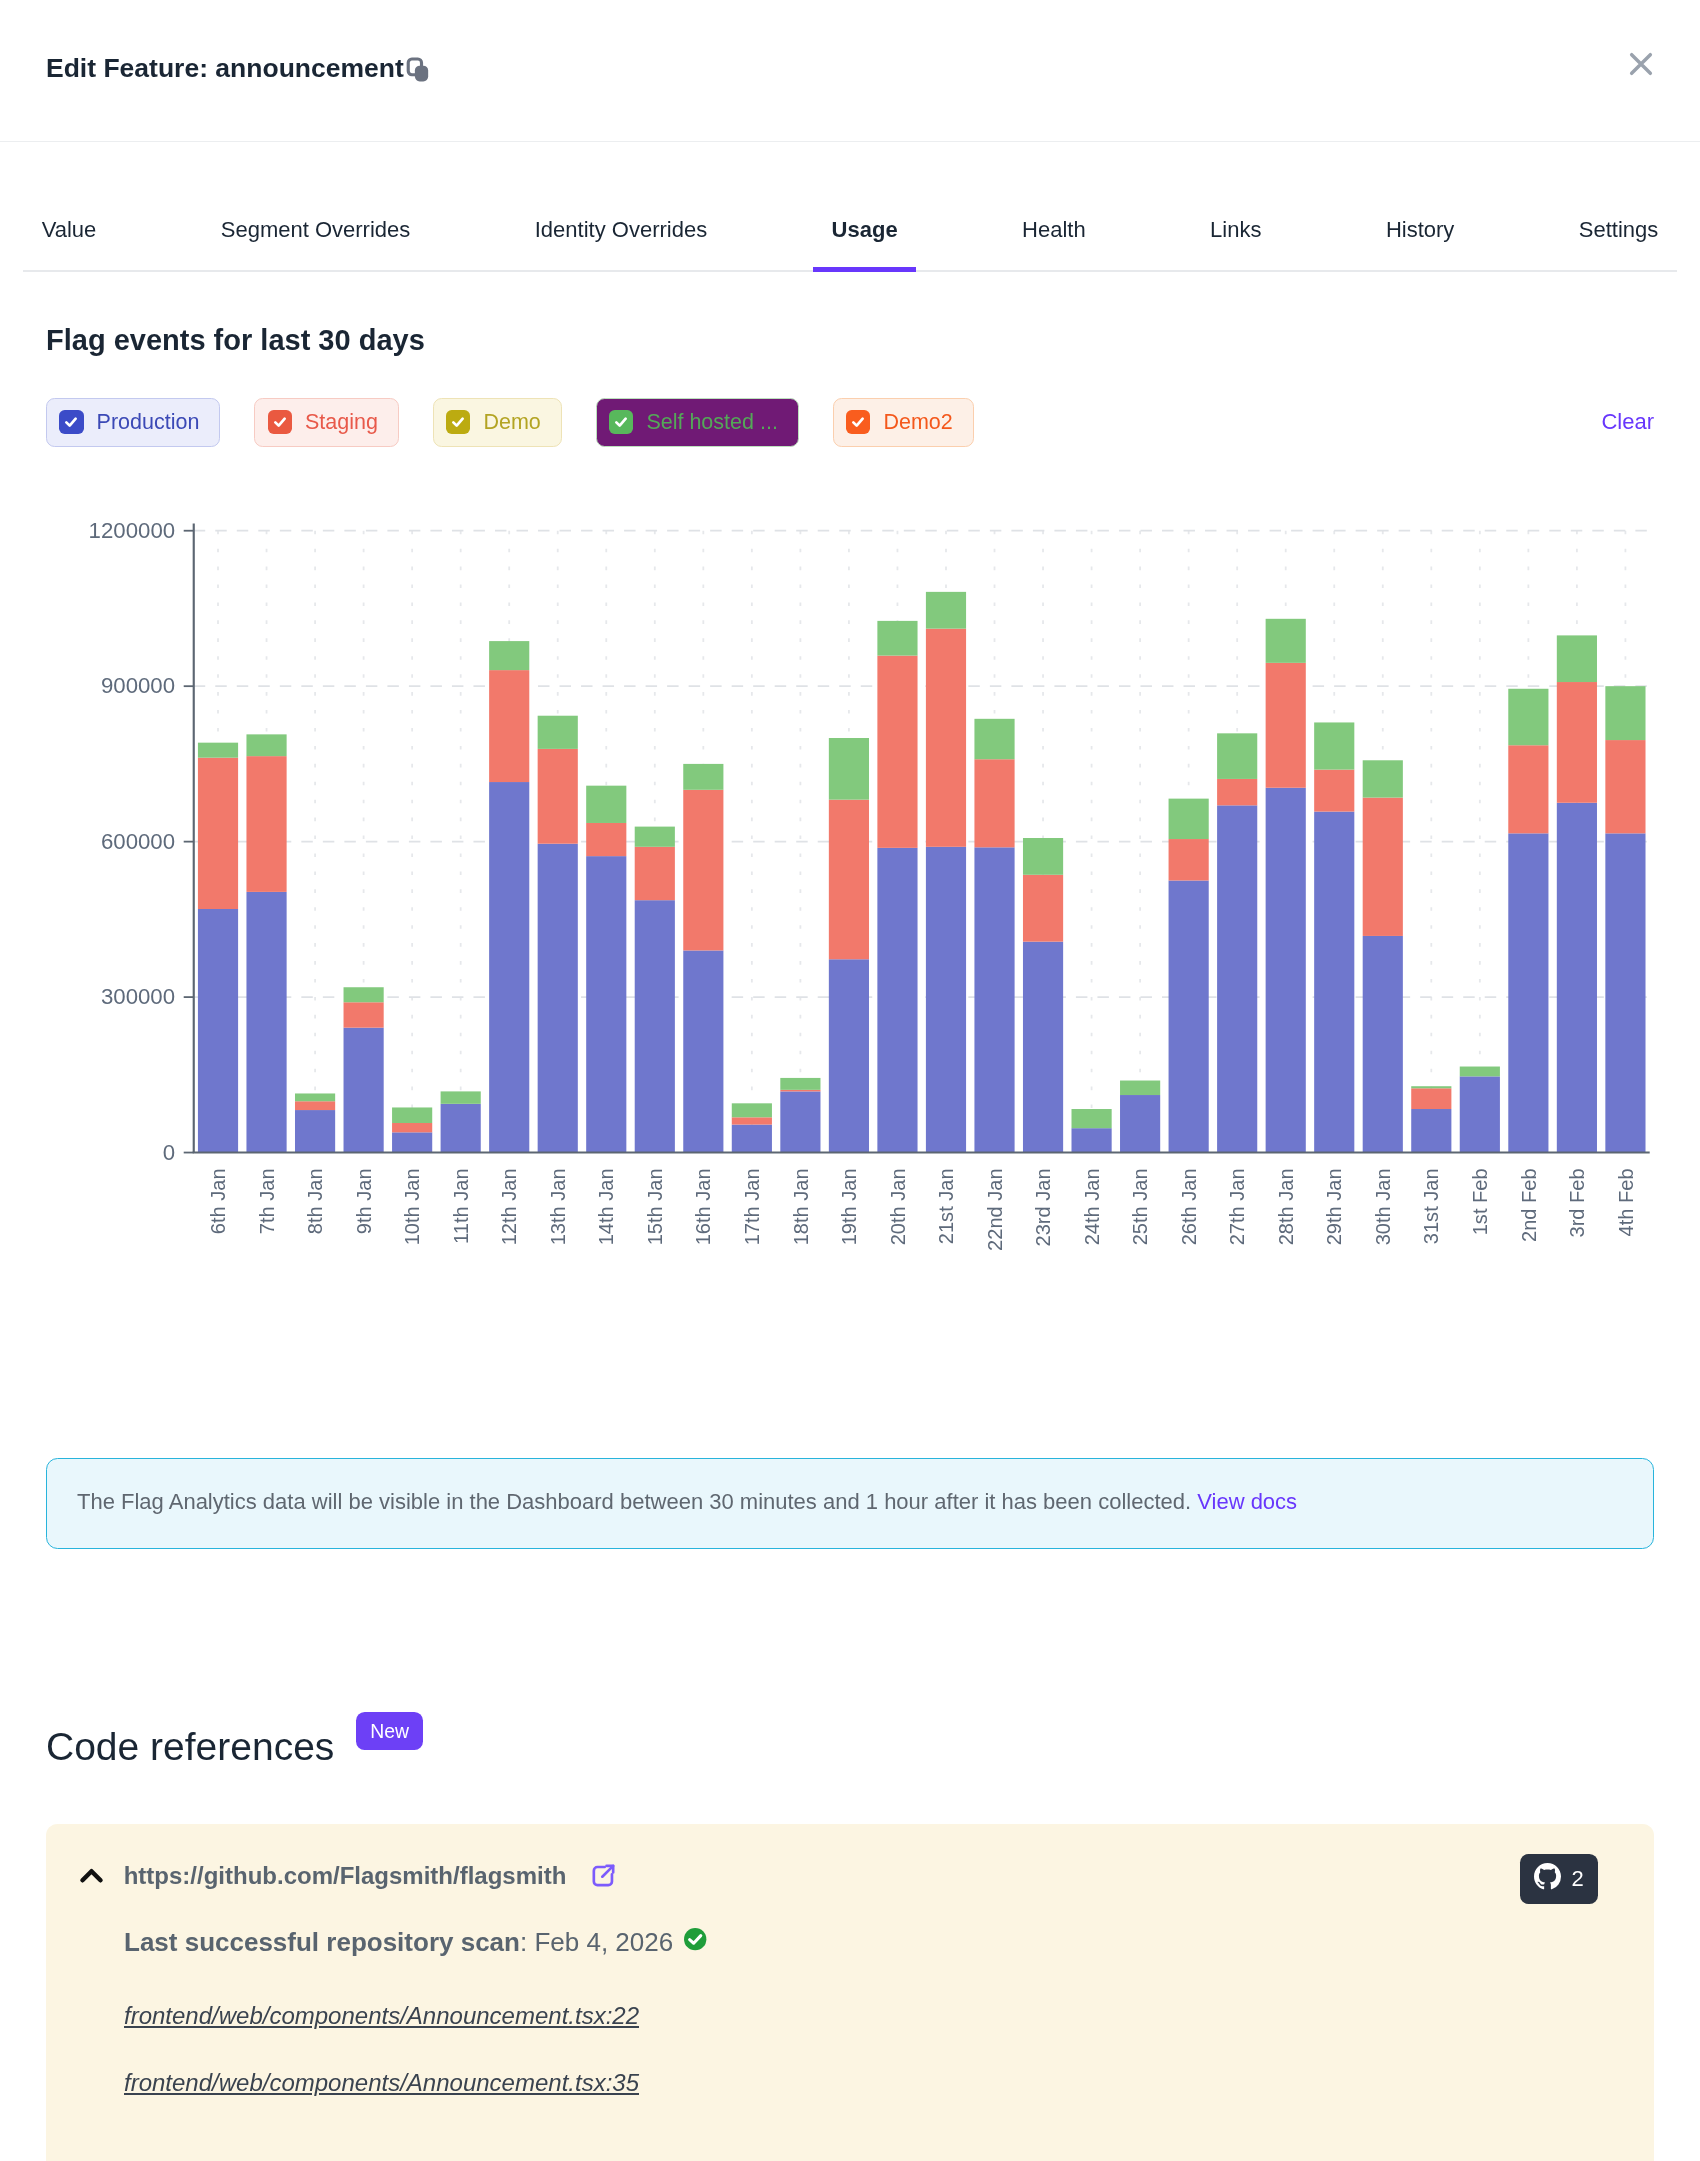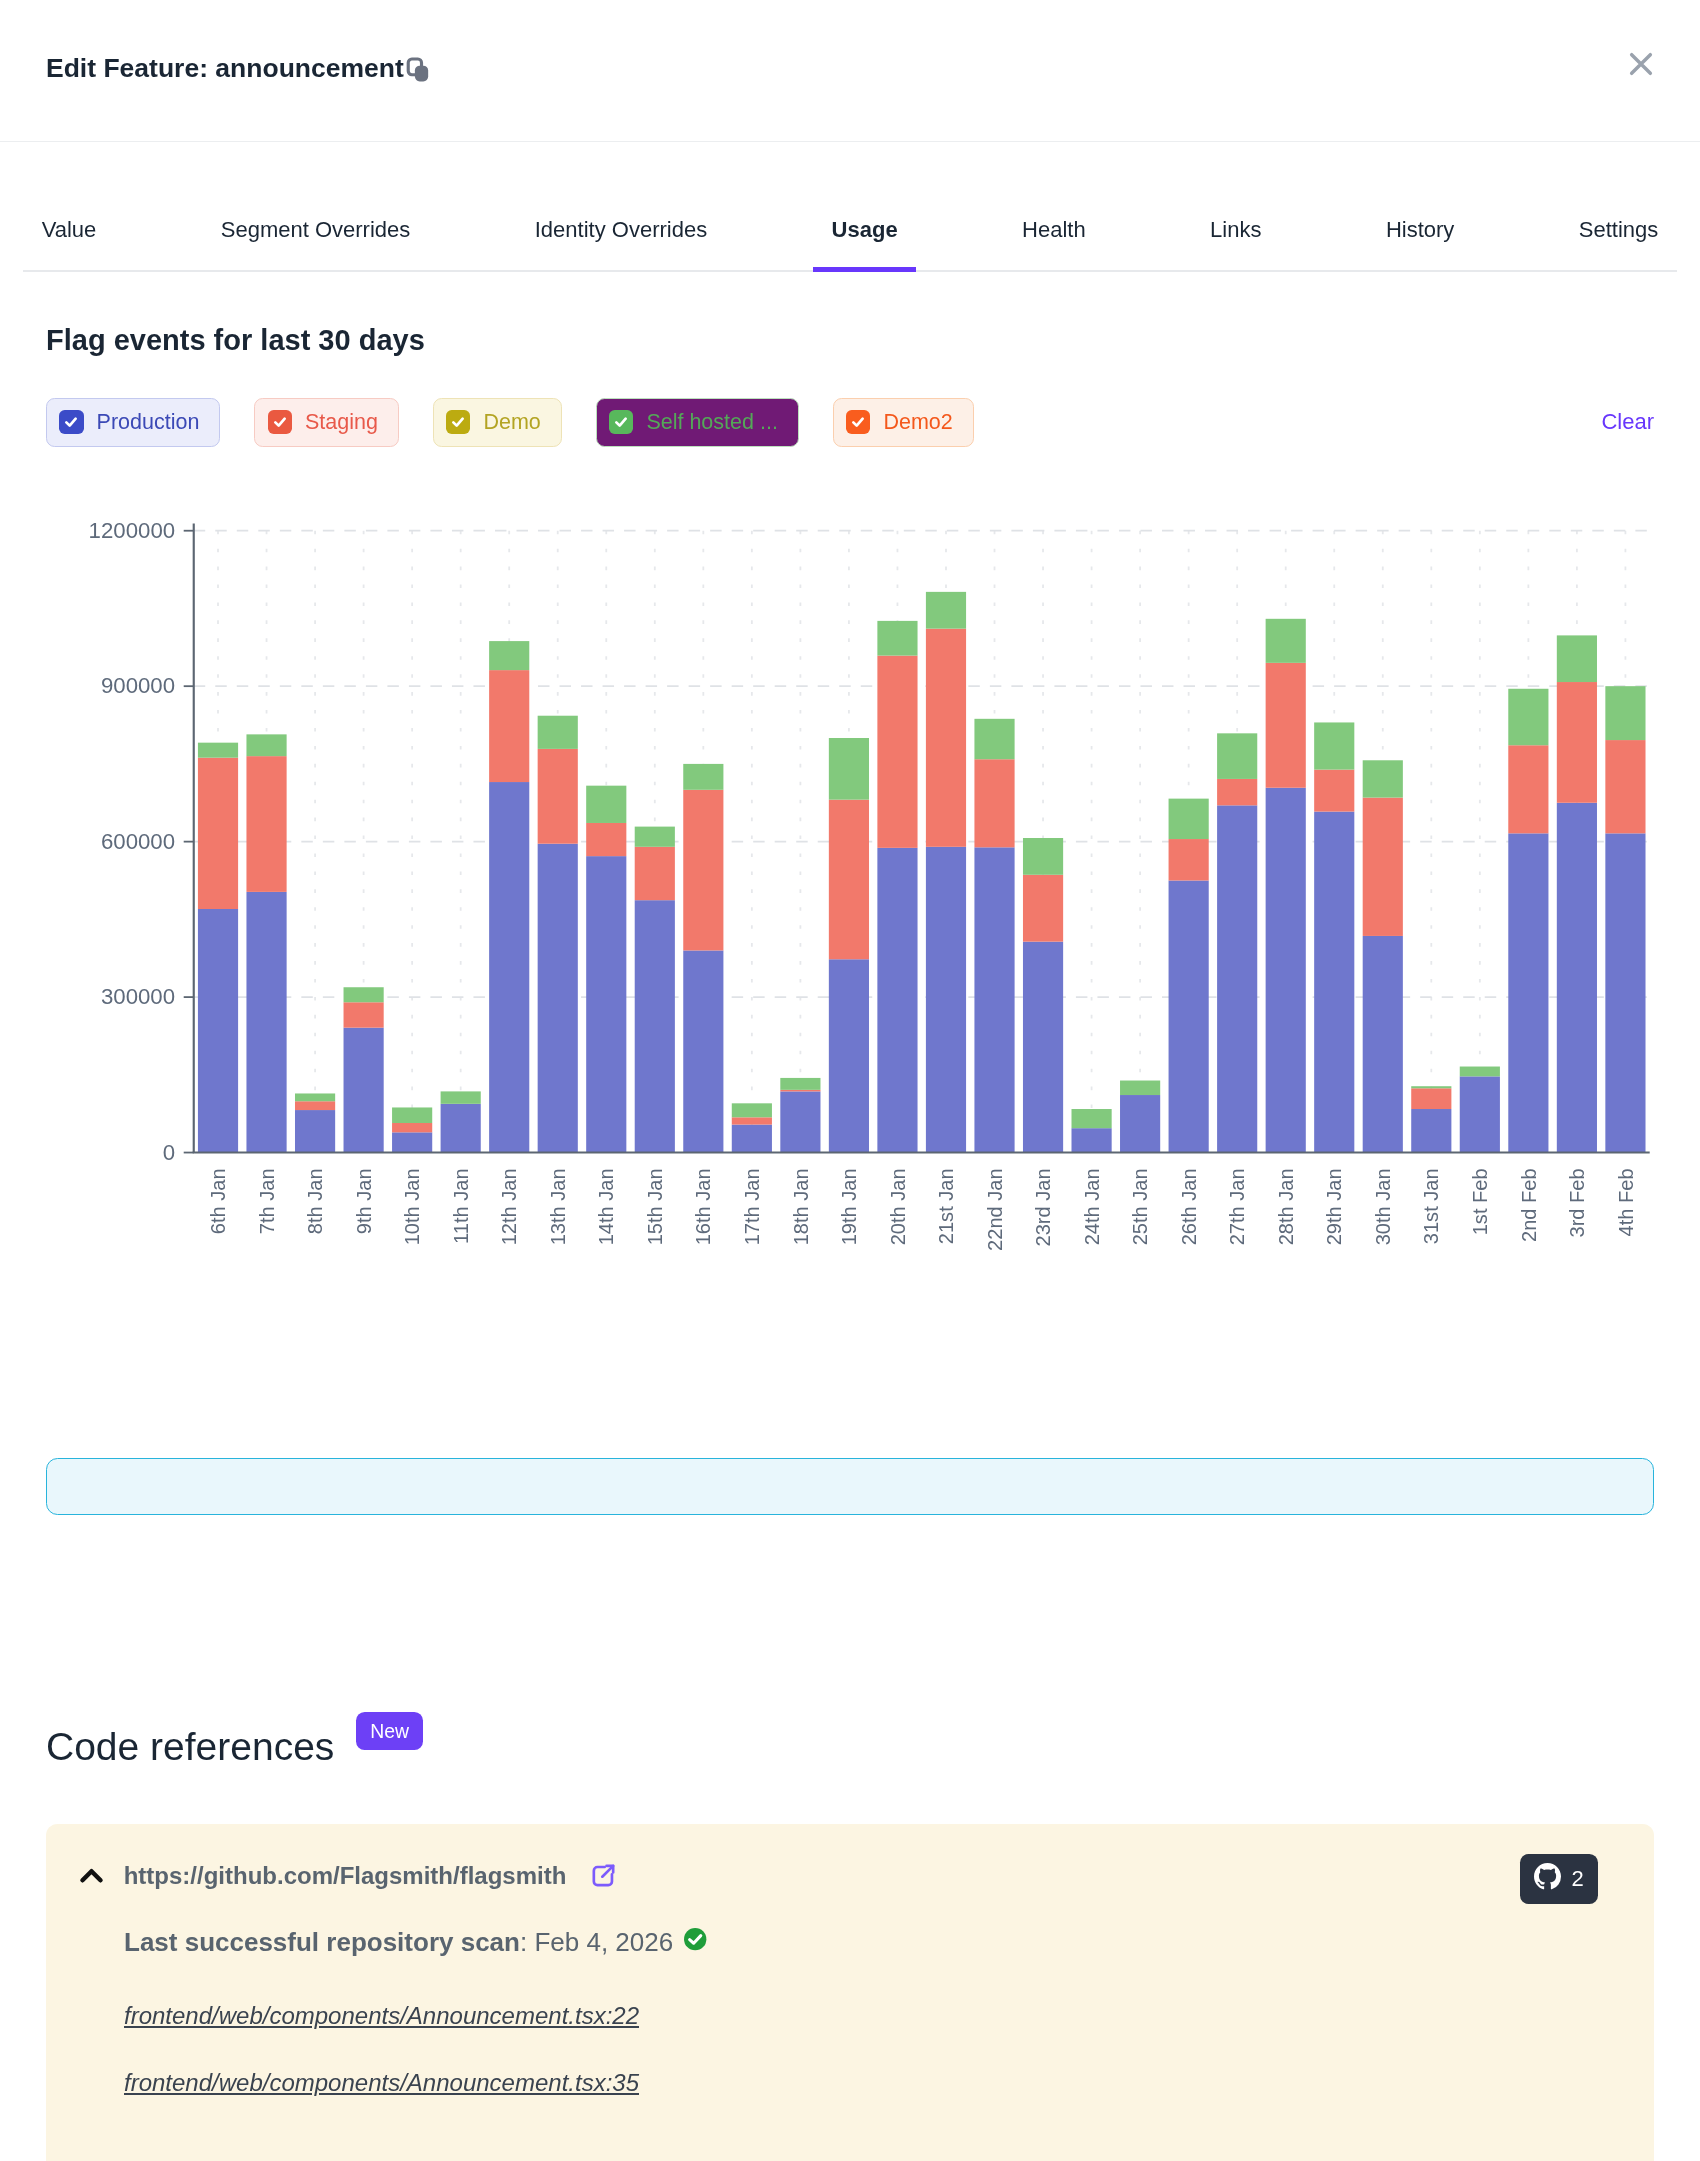--- a/index.html
+++ b/index.html
@@ -294,20 +294,24 @@
         <text x="2144.5000000000005" y="929" text-anchor="end" font-size="28" fill="#5e6a7b" font-family="Liberation Sans, sans-serif" transform="rotate(-90 2144.5000000000005 929)">3rd Feb</text>
         <rect x="2174.166666666667" y="461.94" width="56" height="445.06" fill="#6f77cd"></rect>
         <rect x="2174.166666666667" y="331.89" width="56" height="130.05" fill="#f2796b"></rect>
         <rect x="2174.166666666667" y="256.75" width="56" height="75.13999999999999" fill="#82c97d"></rect>
         <text x="2212.166666666667" y="929" text-anchor="end" font-size="28" fill="#5e6a7b" font-family="Liberation Sans, sans-serif" transform="rotate(-90 2212.166666666667 929)">4th Feb</text>
         <line x1="206" y1="30" x2="206" y2="907" stroke="#5c6672" stroke-width="3"></line>
         <line x1="204.5" y1="907" x2="2236" y2="907" stroke="#5c6672" stroke-width="3"></line>
       </svg></div>
 
   <div class="note">
+    <div class="note-body">
+      <span>The Flag Analytics data will be visible in the Dashboard between 30 minutes and 1 hour after it has been collected.</span>
+      <span class="note-link">View docs</span>
+    </div>
   </div>
 
   <div class="cr-head">
     <span class="cr-title">Code references</span>
     <span class="cr-badge">New</span>
   </div>
 
   <div class="repo-panel">
     <div class="repo-row1">
       <span class="chev">

